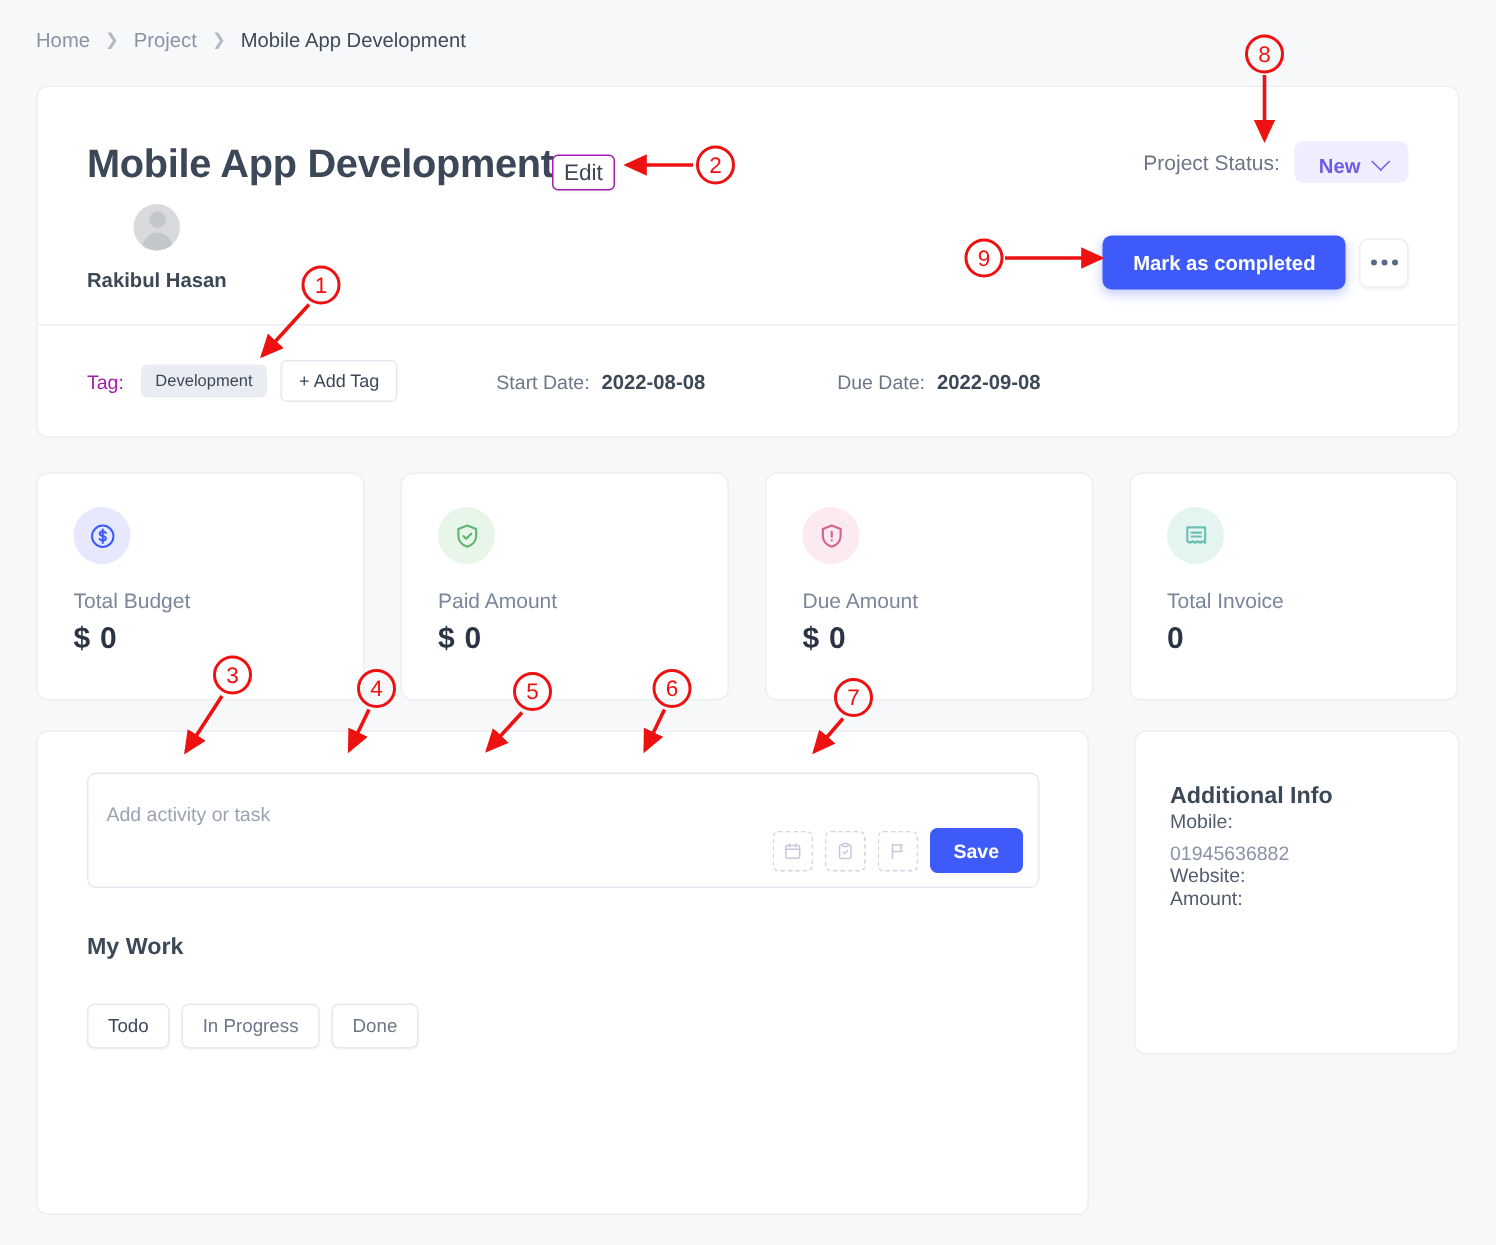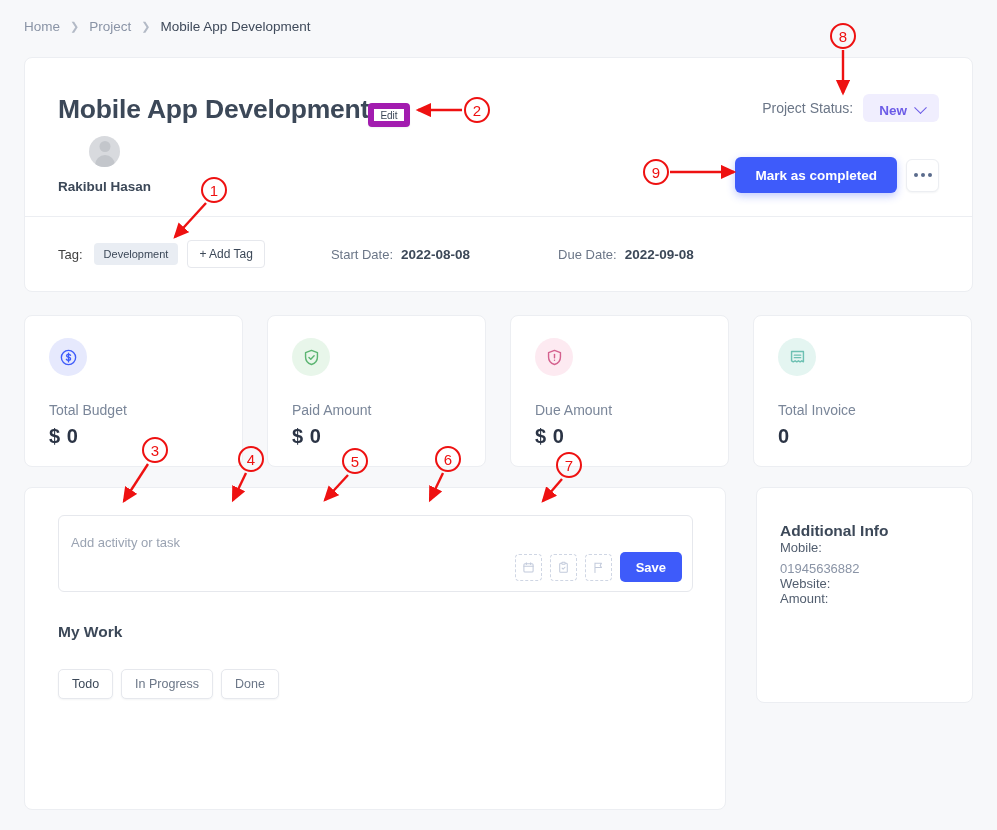--- a/index.html
+++ b/index.html
@@ -31,22 +31,22 @@
   }
   .header-top { position: relative; height: 158px; }
   .project-title {
     position: absolute; left: 33px; top: 36px;
     font-size: 26.5px; font-weight: bold; color: #3c4858;
     letter-spacing: -0.2px;
   }
   .edit-btn {
     position: absolute; left: 343px; top: 45px;
     width: 42px; height: 24px;
-    background: #fff; border: 6px solid #a21caf; border-radius: 4px;
-    font-size: 10px; color: #3c4858;
+    background: #fff; border: 1px solid #a21caf; border-radius: 4px;
+    font-size: 15px; color: #3c4858;
     display: flex; align-items: center; justify-content: center;
     box-shadow: 0 1px 2px rgba(20,30,60,.06);
     cursor: pointer;
     text-align: center;
   }
   .owner-row {
     position: absolute; left: 33px; top: 78px;
     display: flex; align-items: center; gap: 12px; flex-direction: column;
   }
   .avatar {
@@ -103,21 +103,21 @@
   .btn-more i { width: 4px; height: 4px; border-radius: 50%; background: #5a6b8c; display: block; }
 
   .hdr-divider {
     position: absolute; left: 0; right: 0; top: 158px;
     height: 1px; background: #eceef2;
   }
   .meta-row {
     position: absolute; left: 33px; top: 182px;
     display: flex; align-items: center;
   }
-  .meta-label { font-size: 13px; color: #404040; }
+  .meta-label { font-size: 13px; color: #a21caf; }
   .tag-chip {
     background: #e9edf3; border-radius: 4px;
     padding: 5px 10px; font-size: 11px; color: #3c4858;
     margin-left: 11px;
   }
   .add-tag {
     background: #fff; border: 1px solid #e6e8ed; border-radius: 4px;
     padding: 6px 11px; font-size: 12px; color: #3c4858;
     margin-left: 9px; cursor: pointer;
   }
@@ -132,21 +132,21 @@
   }
   .stat-card {
     width: 219px; height: 152px;
     background: #fff; border: 1px solid #eceef2; border-radius: 8px;
     padding: 22px 0 0 24px;
   }
   .stat-ico {
     width: 38px; height: 38px; border-radius: 50%;
     display: flex; align-items: center; justify-content: center;
   }
-  .stat-label { font-size: 14px; color: #7a8699; margin-top: 26px; }
+  .stat-label { font-size: 14px; color: #7a8699; margin-top: 16px; }
   .stat-value { font-size: 20px; font-weight: bold; color: #2b3445; margin-top: 7px; letter-spacing: .5px; }
 
   
   .tabs-panel {
     position: absolute; left: 24px; top: 487px;
     width: 702px; height: 323px;
     background: #fff; border: 1px solid #eceef2; border-radius: 8px;
   }
   .tabs {
     display: flex; align-items: flex-end; height: 56px;

